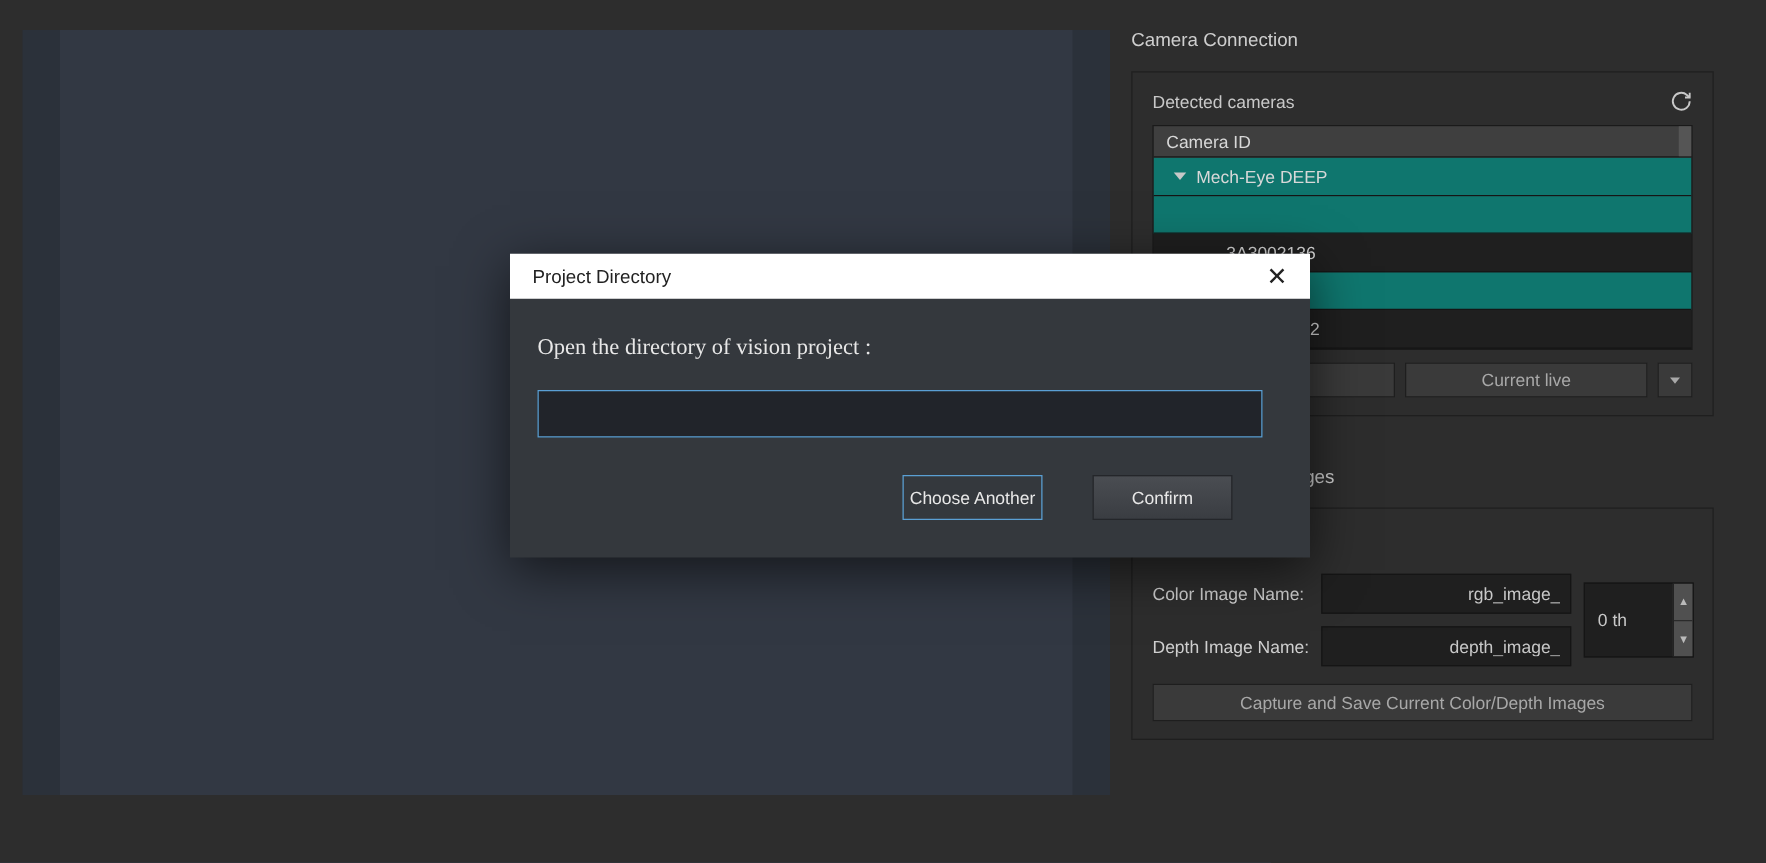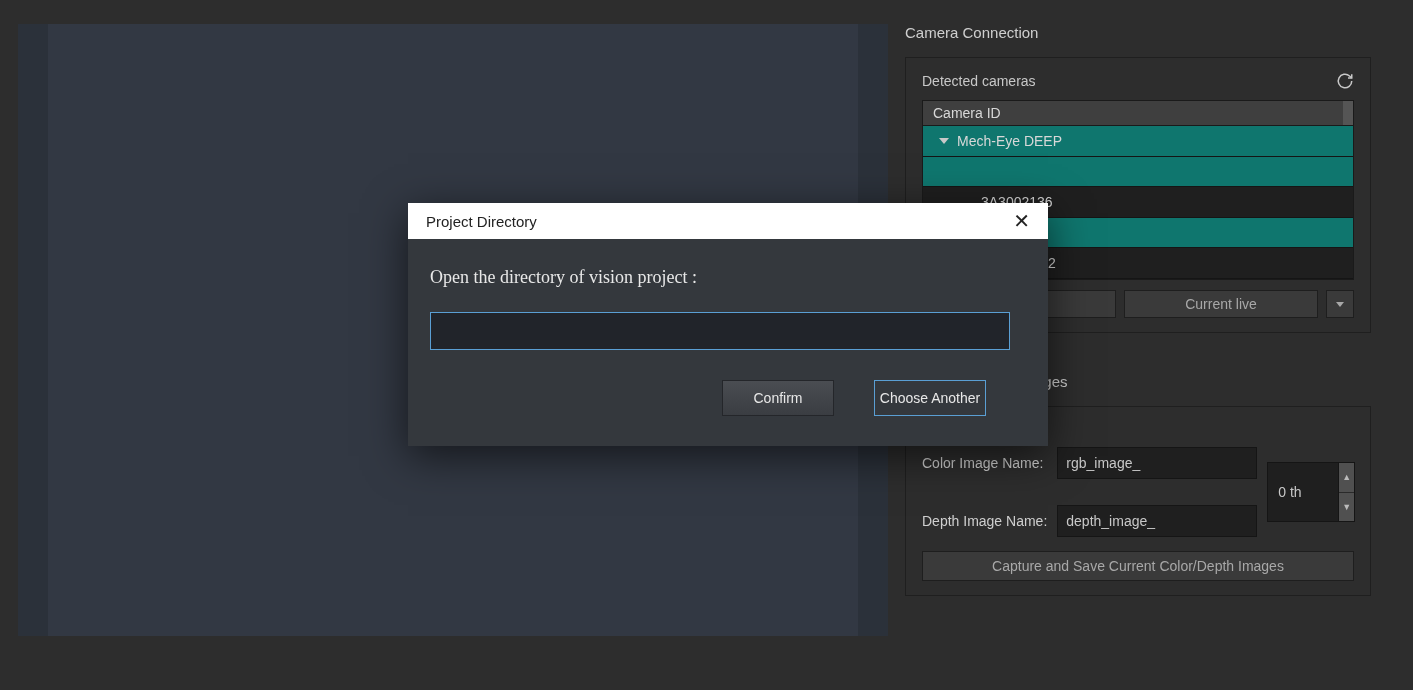--- a/index.html
+++ b/index.html
@@ -168,33 +168,34 @@
     height: 26px;
     background: #3a3a3a;
     border: 1px solid #1e1e1e;
     color: #c8c8c8;
     cursor: pointer;
   }
 
   .name-grid {
     display: grid;
     grid-template-columns: auto 1fr auto;
-    gap: 26px 10px;
-    align-items: center;
-    margin-top: 26px;
+    gap: 10px 10px;
+    align-items: center;
+    margin-top: 38px;
   }
   .name-input {
     background: #1f1f1f;
     border: 1px solid #151515;
     color: #c8c8c8;
     height: 32px;
     padding: 0 8px;
     width: 200px;
     font-family: inherit;
     font-size: 14px;
+    text-align: right;
   }
   .spinner {
     grid-row: 1 / span 2;
     grid-column: 3;
     width: 88px;
     height: 60px;
     background: #1f1f1f;
     border: 1px solid #151515;
     display: flex;
     align-items: center;
@@ -387,17 +388,17 @@
 
 <div class="modal">
   <div class="modal-title">
     <span>Project Directory</span>
     <span class="close-x">✕</span>
   </div>
   <div class="modal-body">
     <div class="modal-prompt">Open the directory of vision project :</div>
     <input class="modal-input" autofocus="" value="" style="">
     <div class="modal-actions">
+      <button class="modal-btn outlined">Choose Another</button>
       <button class="modal-btn">Confirm</button>
-      <button class="modal-btn outlined">Choose Another</button>
     </div>
   </div>
 </div>
 
 </body></html>

